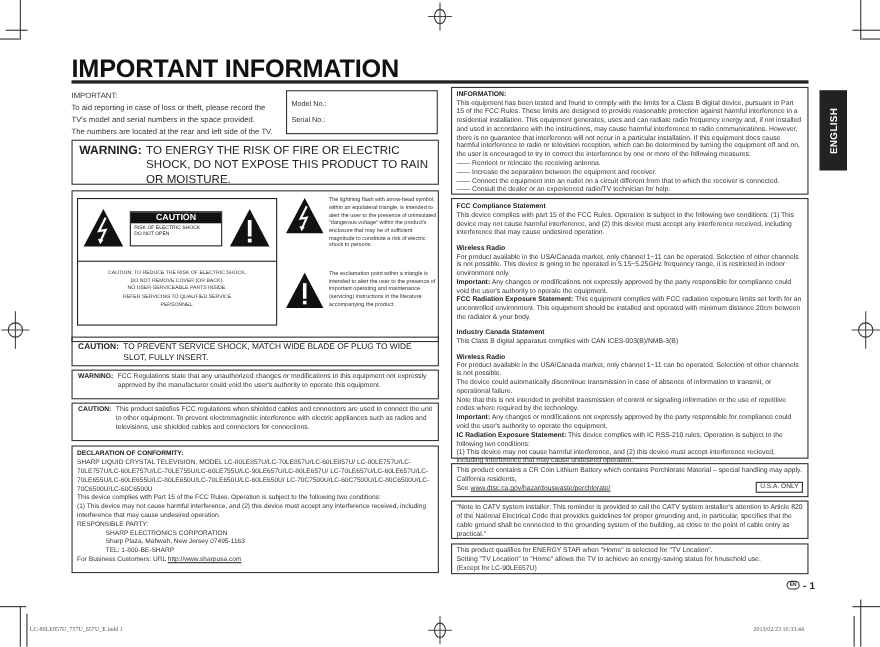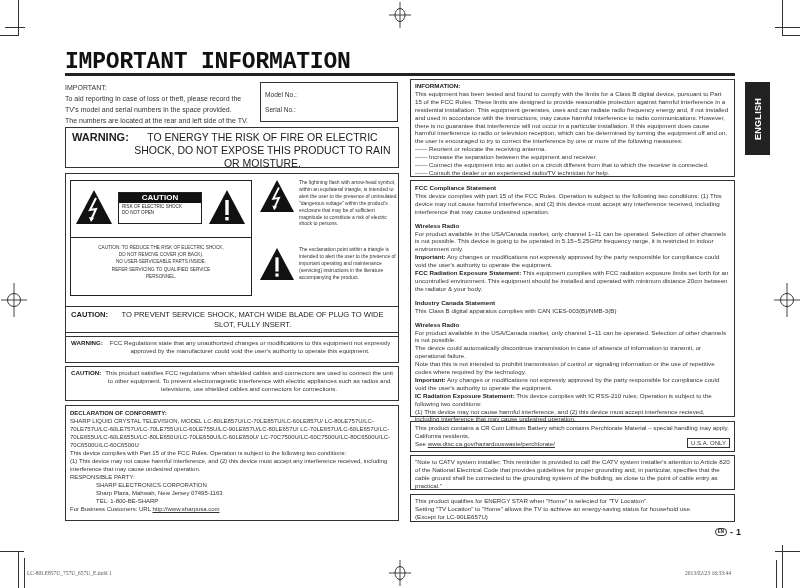--- a/index.html
+++ b/index.html
@@ -2,36 +2,36 @@
 <html><head>
 <meta charset="utf-8">
 <style>
   * { box-sizing: border-box; margin: 0; padding: 0; }
   html, body { width: 800px; height: 588px; background: #fff; overflow: hidden; }
   body { position: relative; font-family: "Liberation Sans", sans-serif; color: #222; }
 
   .crop { position: absolute; background: #333; }
   .reg { position: absolute; width: 22px; height: 22px; }
 
-  #title { position: absolute; left: 65px; top: 49px; font-size: 23px; font-weight: bold; letter-spacing: -0.2px; color: #111; font-family: Liberation Mono, monospace; }
+  #title { position: absolute; left: 65px; top: 49px; font-size: 23px; font-weight: bold; letter-spacing: -0.2px; color: #111; }
   #title-rule { position: absolute; left: 65px; top: 73px; width: 670px; height: 3px; background: #222; }
 
   .colL { position: absolute; left: 65px; width: 334px; }
   .colR { position: absolute; left: 410px; width: 325px; }
 
   #important { top: 82px; font-size: 7px; line-height: 11px; color: #333; width: 190px; }
   #record-box { position: absolute; left: 260px; top: 82px; width: 138px; height: 40px; border: 1px solid #333; font-size: 6.6px; color: #333; padding: 4px 4px; line-height: 15px; }
 
   .box { border: 1.5px solid #333; }
   #warning-main { top: 127px; height: 41px; padding: 3px 6px; font-size: 10.5px; line-height: 13px; color: #222; }
   #warning-main b { font-size: 11px; }
-  .hang { display: flex; text-align: center; }
+  .hang { display: flex; }
   .hang .lbl { font-weight: bold; white-space: nowrap; margin-right: 4px; }
 
-  #symbols { top: 173px; height: 164px; }
+  #symbols { top: 173px; height: 138px; }
   #caution-panel { position: absolute; left: 4px; top: 6px; width: 182px; height: 116px; border: 1.5px solid #222; }
   #caution-top { position: absolute; left: 0; top: 0; width: 100%; height: 57px; border-bottom: 1.5px solid #222; }
   #caution-label-box { position: absolute; left: 47px; top: 11px; width: 84px; height: 32px; border: 1px solid #222; }
   #caution-label-head { background: #111; color: #fff; font-weight: bold; font-size: 8px; text-align: center; line-height: 10px; }
   #caution-label-body { font-size: 4.6px; line-height: 6px; padding: 1px 3px; color: #222; }
   #caution-bottom { position: absolute; left: 0; top: 63px; width: 100%; text-align: center; font-size: 4.7px; line-height: 7.2px; color: #333; }
   .tri { position: absolute; }
   .sym-desc { position: absolute; left: 233px; width: 98px; font-size: 5px; line-height: 6.9px; color: #333; }
 
   #caution-plug { top: 306px; height: 27px; padding: 3px 5px; font-size: 7.6px; line-height: 10px; color: #222; }

